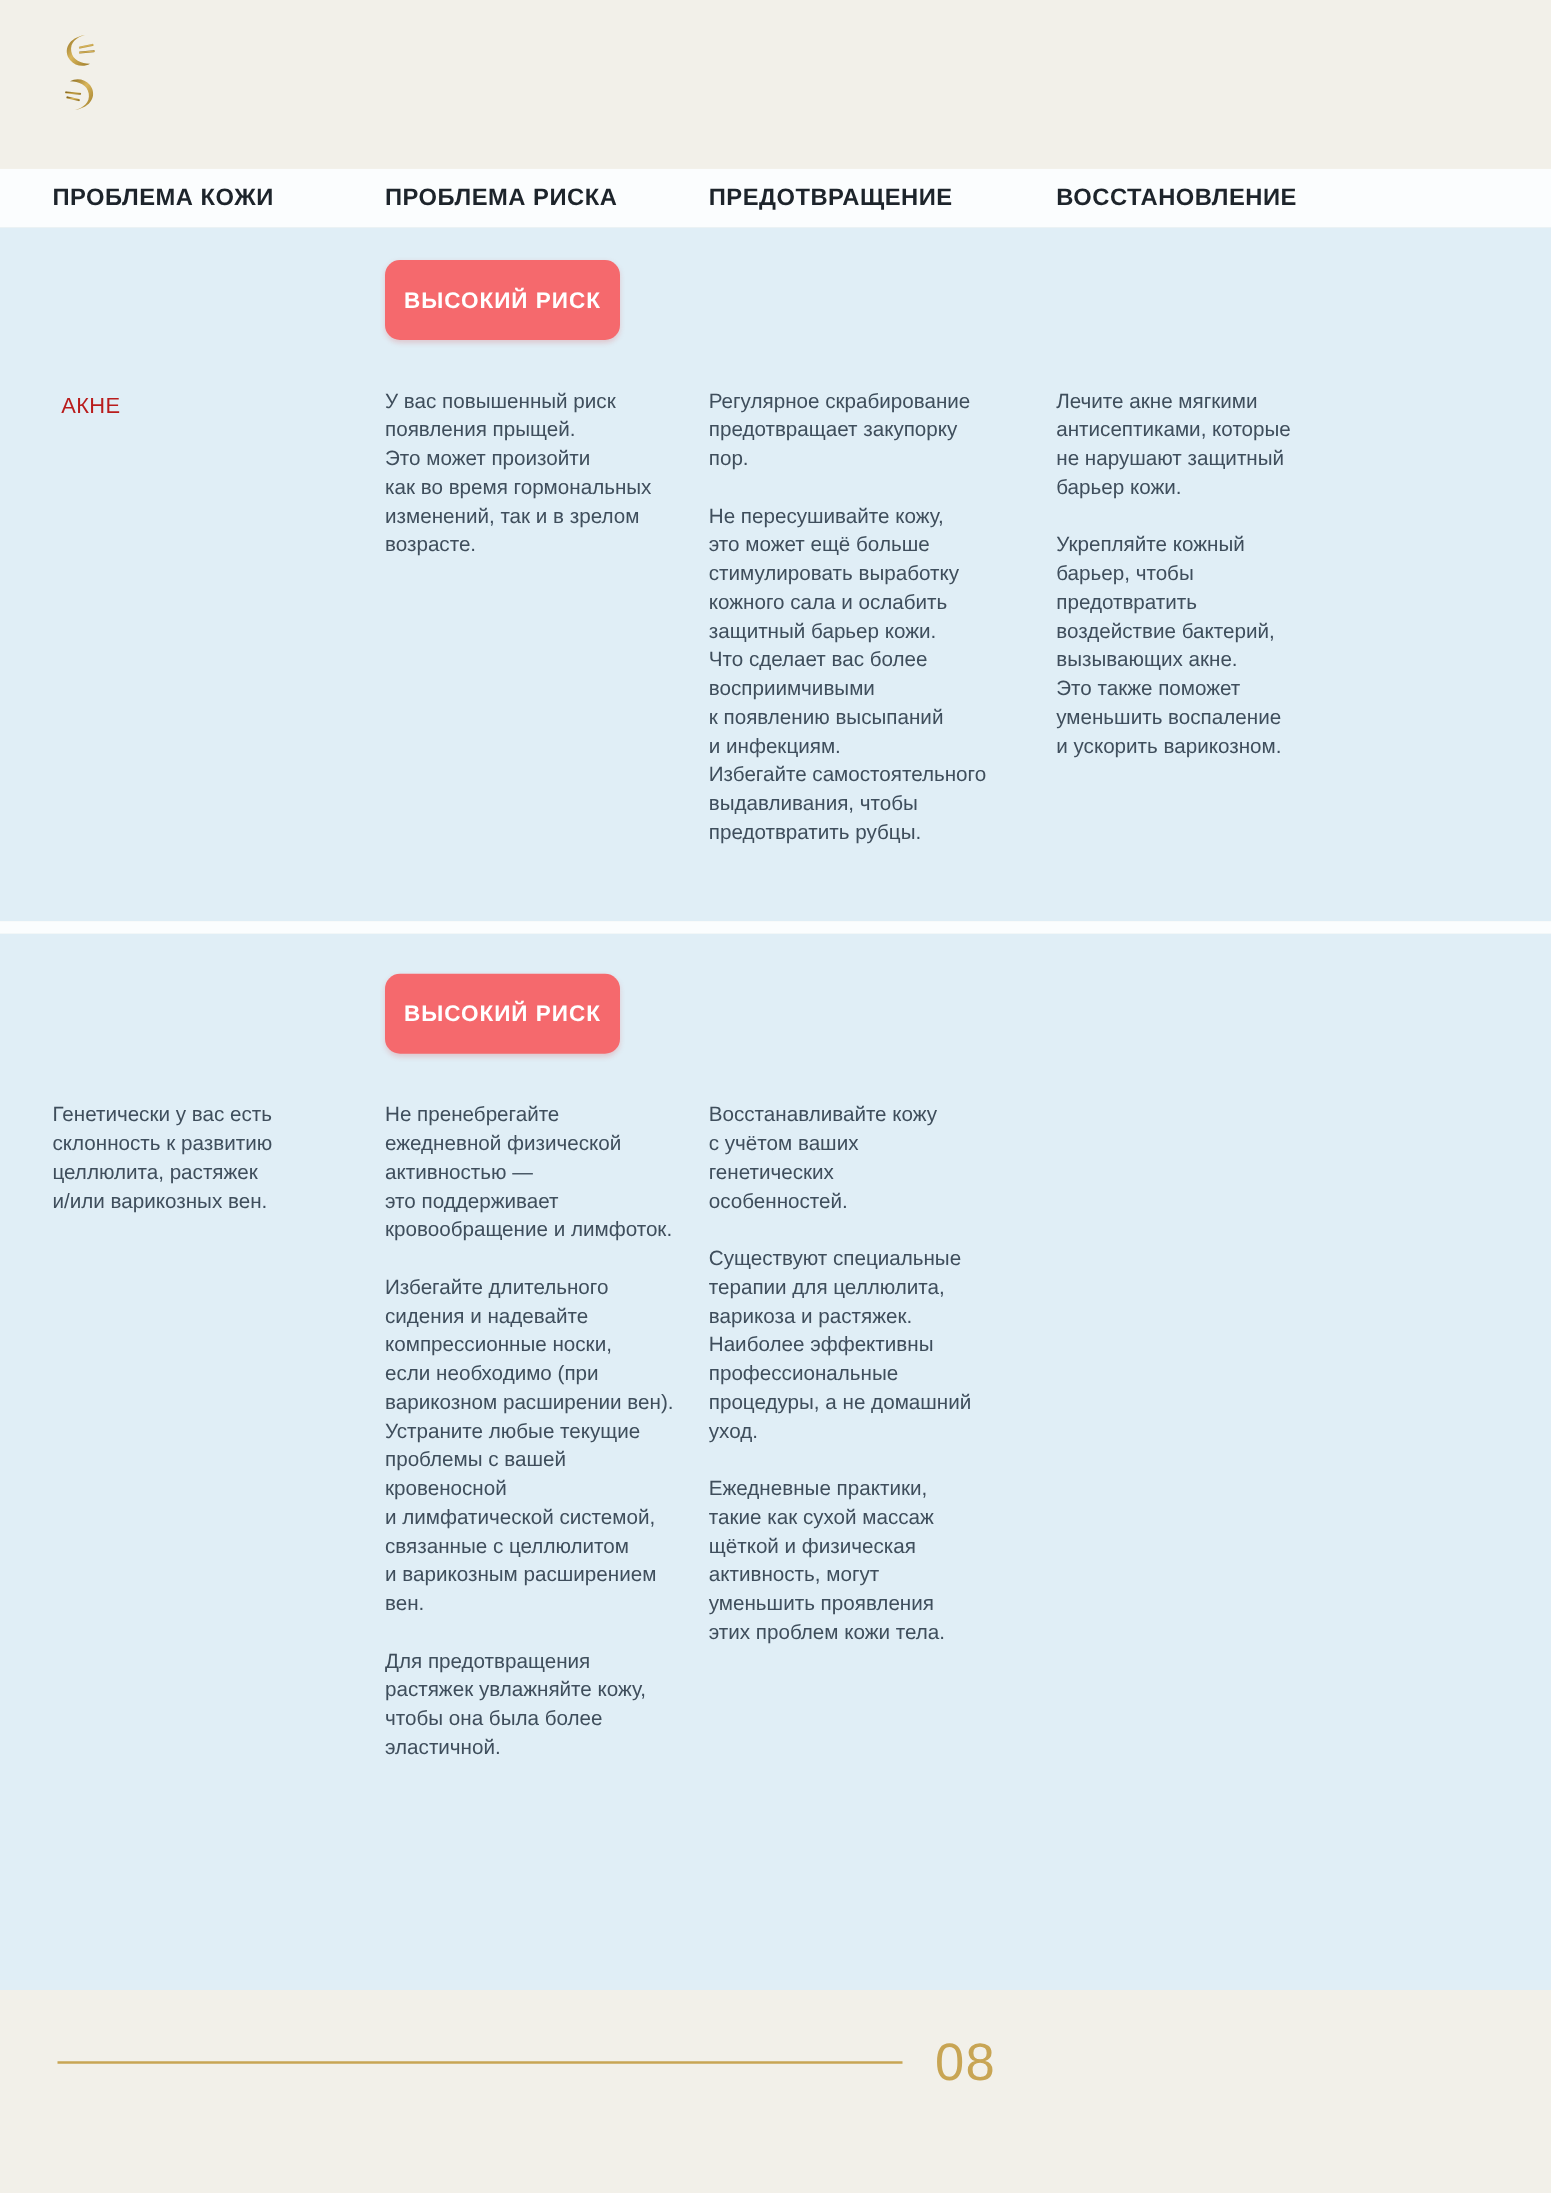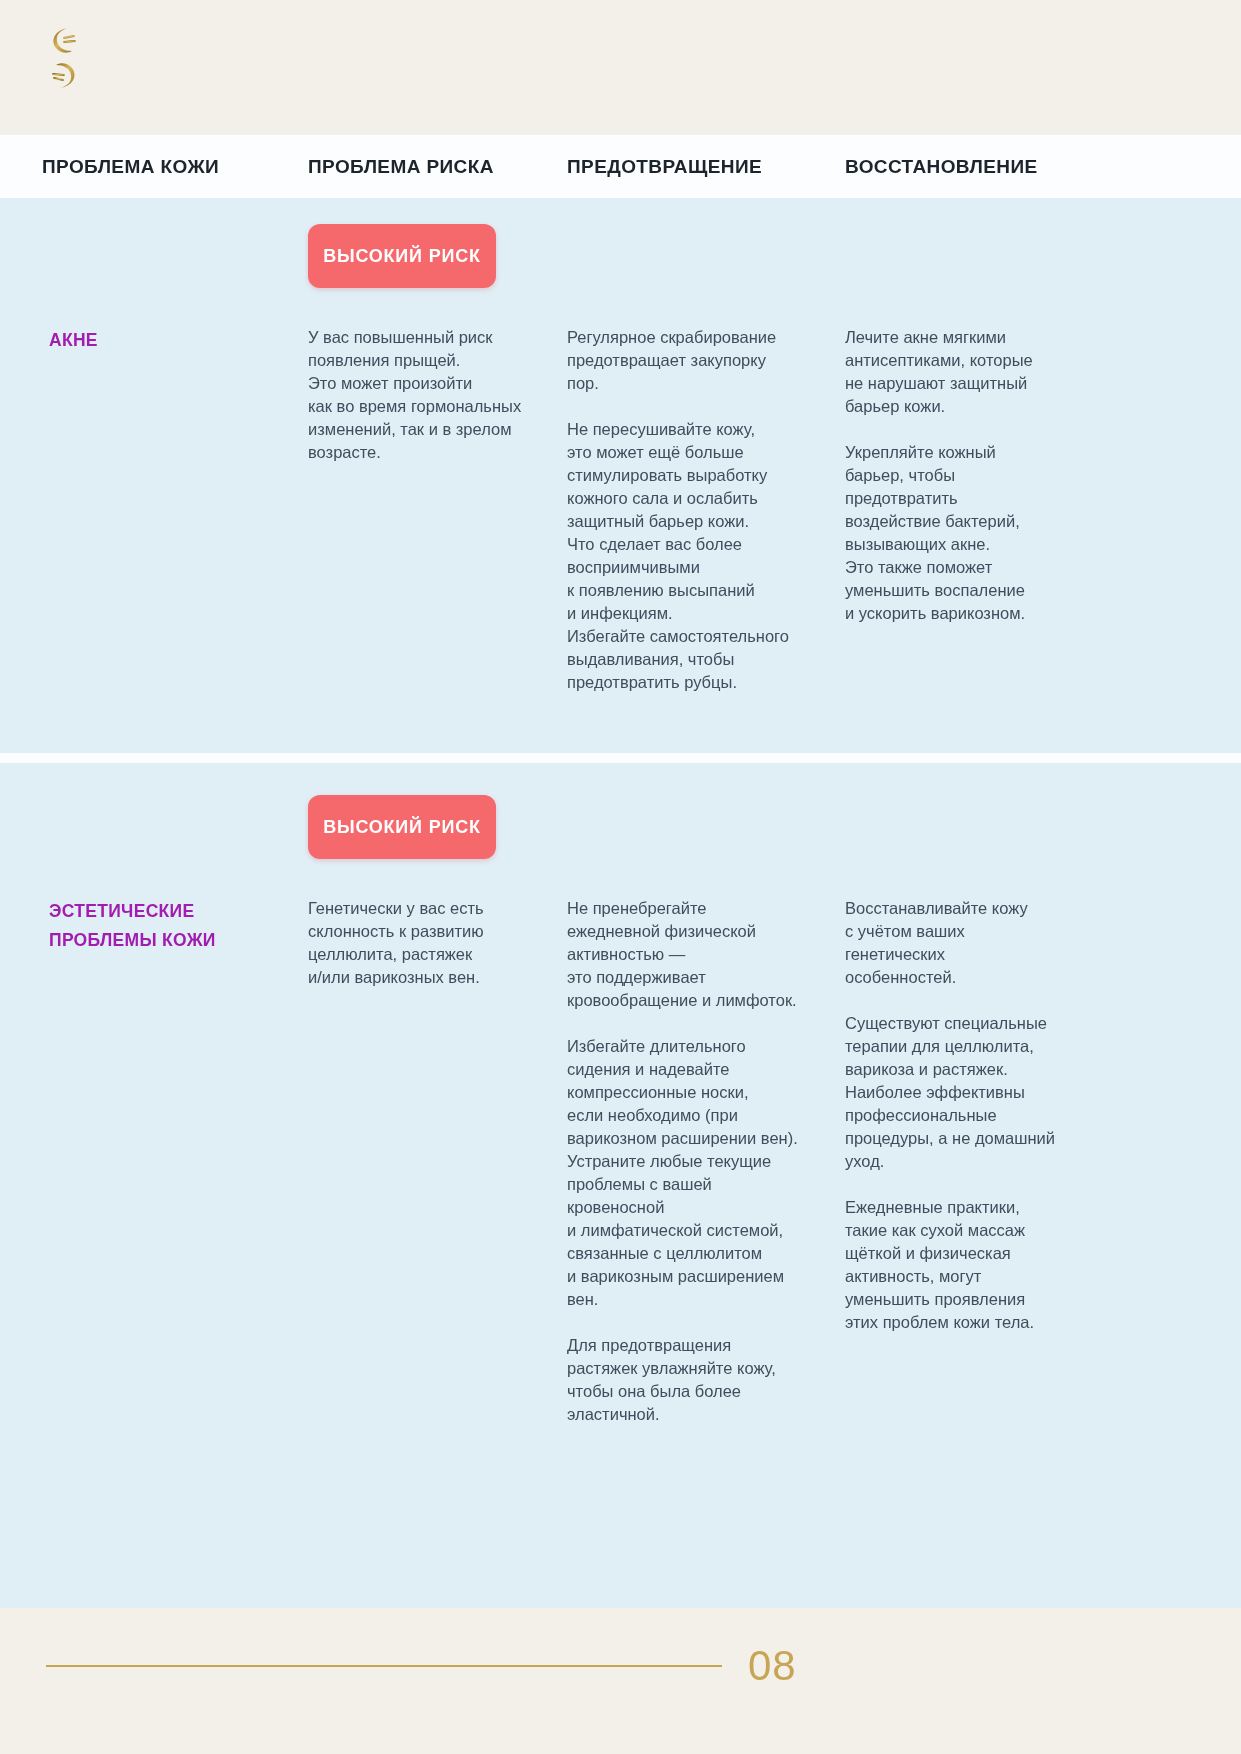--- a/index.html
+++ b/index.html
@@ -15,21 +15,21 @@
   .logo { position:absolute; left:44px; top:26px; width:42px; height:64px; }
 
   .cols {
     display:grid;
     grid-template-columns:266px 259px 278px 260px;
     padding-left:42px;
   }
 
   .header-band {
     background:#fbfdfe;
-    height:63px;
+    height:47px;
     align-items:center;
   }
   .col-header {
     font-size:19px;
     font-weight:800;
     letter-spacing:0.4px;
     color:#1d242b;
   }
 
   .section { background:#e0eef6; }
@@ -46,22 +46,22 @@
     color:#ffffff;
     font-size:18px;
     font-weight:700;
     letter-spacing:0.8px;
     box-shadow:0 2px 4px rgba(220,90,95,0.25);
   }
 
   .content-row { margin-top:38px; align-items:start; }
   .problem-label {
     font-size:17.5px;
-    font-weight:700;
-    color:#a21caf;
+    font-weight:400;
+    color:#b91c1c;
     line-height:29px;
     letter-spacing:0.3px;
     white-space:pre-line;
     padding-left:7px;
     padding-right:20px;
   }
   .cell-text {
     font-size:16.5px;
     line-height:23px;
     color:#3f4e5c;
@@ -164,22 +164,20 @@
   </div>
 </div>
 
 <div class="gap-band"></div>
 
 <div class="section section-2">
   <div class="cols">
     <div class="badge">ВЫСОКИЙ РИСК</div>
   </div>
   <div class="cols content-row">
-    <div class="problem-label">ЭСТЕТИЧЕСКИЕ
-ПРОБЛЕМЫ КОЖИ</div>
     <div class="cell-text">Генетически у вас есть
 склонность к развитию
 целлюлита, растяжек
 и/или варикозных вен.</div>
     <div class="cell-text">Не пренебрегайте
 ежедневной физической
 активностью —
 это поддерживает
 кровообращение и лимфоток.
 

